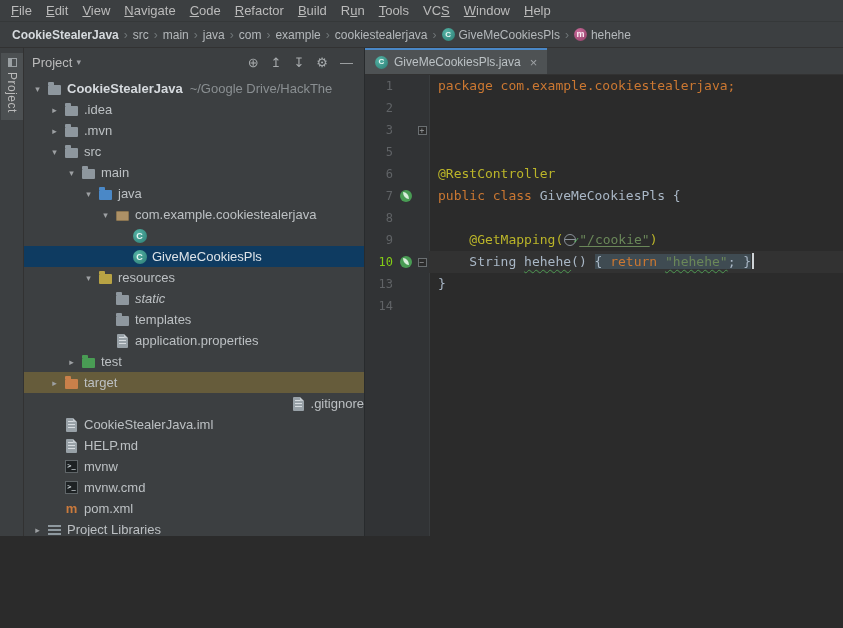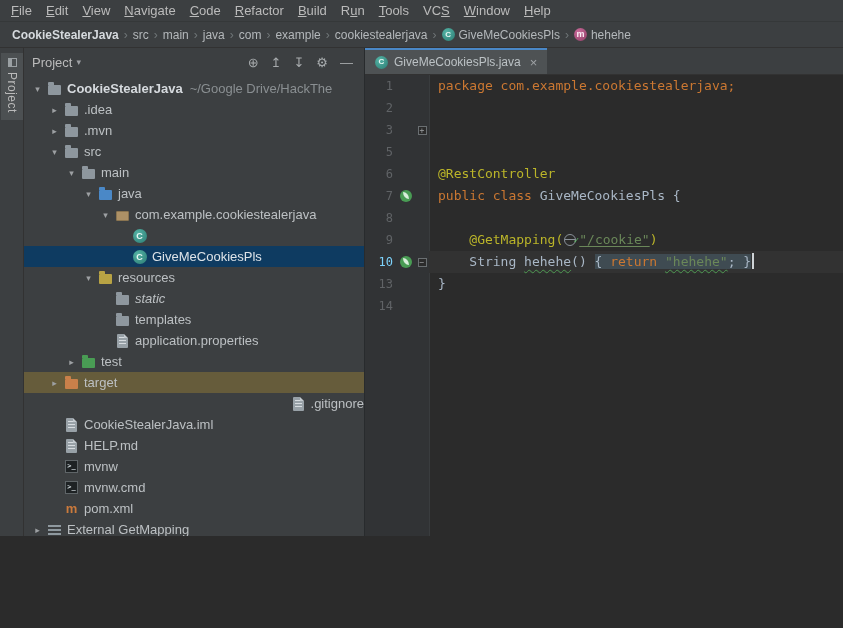--- a/index.html
+++ b/index.html
@@ -66,21 +66,21 @@
 
   
   .editor-area{flex:1;display:flex;flex-direction:column;background:#2b2b2b;min-width:0}
   .tabbar{flex:0 0 26px;background:#3c3f41;border-bottom:1px solid #323232;display:flex;align-items:stretch}
   .tab{height:26px;display:flex;align-items:center;gap:6px;padding:0 10px;background:#4e5254;border-top:2px solid var(--accent,#4a88c7);font-size:12px;color:#bbc1c4;cursor:default}
   .tab-close{color:#9fa3a6;font-size:13px;margin-left:3px;line-height:1}
   .editor{flex:1;font-family:"DejaVu Sans Mono",monospace;font-size:13px;line-height:22px;position:relative;overflow:hidden}
   .editor::before{content:"";position:absolute;left:0;top:0;bottom:0;width:64px;background:#313335;border-right:1px solid #393c3e}
   .ed-line{display:flex;height:22px;position:relative}
   .gnum{flex:0 0 32px;text-align:right;padding-right:4px;color:#606366;font-size:12px}
-  .current .gnum{color:#7dd3fc}
+  .current .gnum{color:#84cc16}
   .gicon{flex:0 0 18px;display:flex;align-items:center;justify-content:center}
   .gfold{flex:0 0 14px;display:flex;align-items:center;justify-content:center}
   .ed-code{flex:1;white-space:pre;padding-left:9px;color:#a9b7c6}
   .current .ed-code{background:#323232}
   .seg.kw{color:var(--keyword,#cc7832)}
   .seg.ann{color:var(--annotation,#bbb529)}
   .seg.str{color:var(--string,#6a8759)}
   .seg.plain{color:#a9b7c6}
   .seg.folded{background:#3a3d41;color:#8c8c8c;border:1px solid #46494d;border-radius:2px;padding:0 4px}
   .seg.link{text-decoration-line:underline;text-decoration-style:solid;text-underline-offset:2px}
@@ -323,21 +323,21 @@
             <span class="islot">
               <span class="ic-maven">m</span>
             </span>
             <span class="tree-label">pom.xml</span>
           </div>
           <div class="tree-row" style="padding-left: 6px;">
             <span class="chev">▸</span>
             <span class="islot">
               <span class="ic-lib"></span>
             </span>
-            <span class="tree-label">External GetMapping</span>
+            <span class="tree-label">Project Libraries</span>
           </div>
         </div>
     </div>
 
     <div class="editor-area">
       <div class="tabbar">
         <div class="tab">
           <span class="ic-class">C</span>
           <span class="tab-label">GiveMeCookiesPls.java</span>
           <span class="tab-close">×</span>

